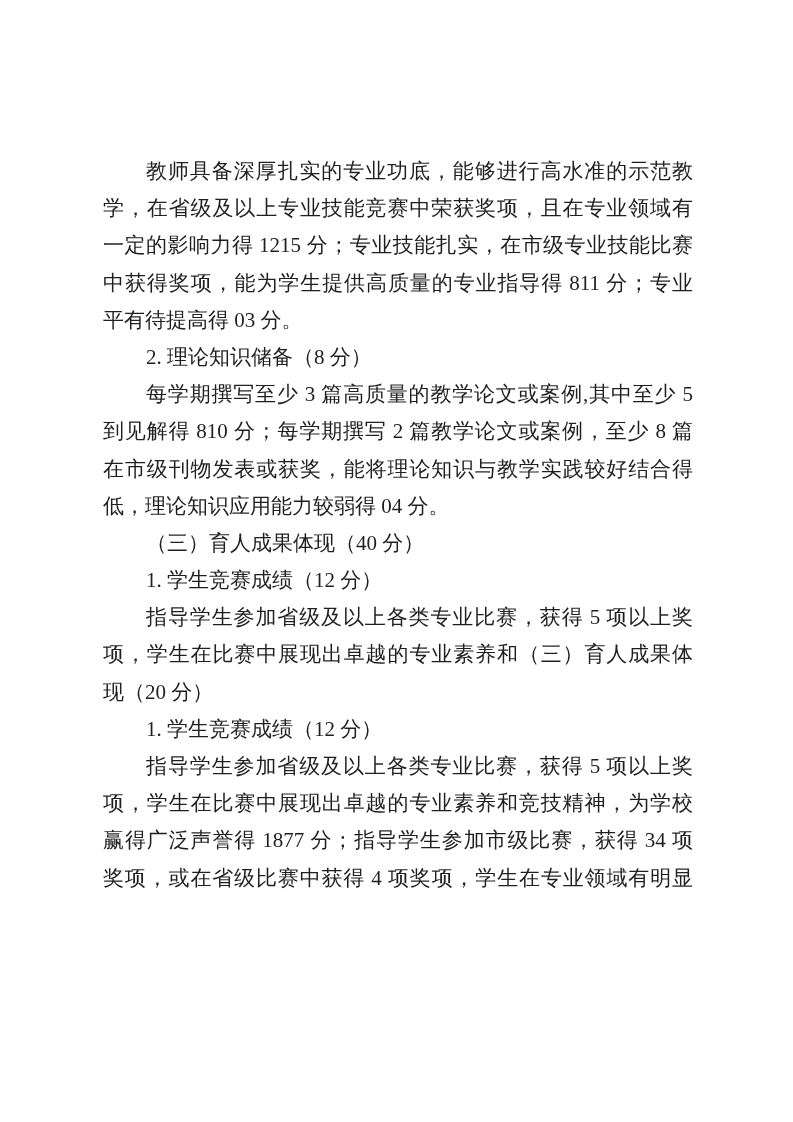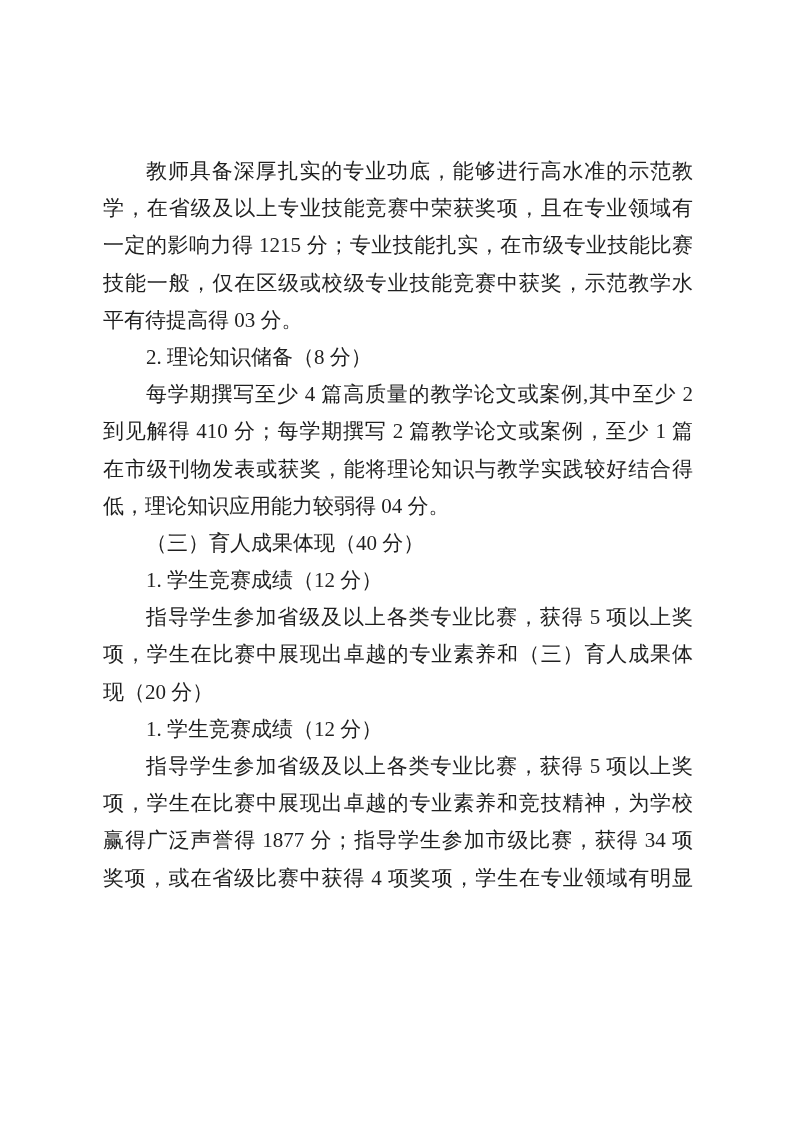--- a/index.html
+++ b/index.html
@@ -42,25 +42,25 @@
   }
 </style>
 </head>
 <body>
 
 <div class="page">
   <div class="text-block" style="color: rgb(31, 31, 31);">
       <div class="line indent fill">教师具备深厚扎实的专业功底，能够进行高水准的示范教</div>
       <div class="line fill">学，在省级及以上专业技能竞赛中荣获奖项，且在专业领域有</div>
       <div class="line fill">一定的影响力得 1215 分；专业技能扎实，在市级专业技能比赛</div>
-      <div class="line fill">技能一般，仅在区级或校级专业技能竞赛中获奖，示范教学水</div>
+      <div class="line fill">中获得奖项，能为学生提供高质量的专业指导得 811 分；专业</div>
       <div class="line">平有待提高得 03 分。</div>
       <div class="line indent">2. 理论知识储备（8 分）</div>
-      <div class="line indent fill">每学期撰写至少 4 篇高质量的教学论文或案例,其中至少 2</div>
-      <div class="line fill">到见解得 410 分；每学期撰写 2 篇教学论文或案例，至少 1 篇</div>
+      <div class="line indent fill">每学期撰写至少 3 篇高质量的教学论文或案例,其中至少 5</div>
+      <div class="line fill">到见解得 810 分；每学期撰写 2 篇教学论文或案例，至少 8 篇</div>
       <div class="line fill">在市级刊物发表或获奖，能将理论知识与教学实践较好结合得</div>
       <div class="line">低，理论知识应用能力较弱得 04 分。</div>
       <div class="line indent">（三）育人成果体现（40 分）</div>
       <div class="line indent">1. 学生竞赛成绩（12 分）</div>
       <div class="line indent fill">指导学生参加省级及以上各类专业比赛，获得 5 项以上奖</div>
       <div class="line fill">项，学生在比赛中展现出卓越的专业素养和（三）育人成果体</div>
       <div class="line">现（20 分）</div>
       <div class="line indent">1. 学生竞赛成绩（12 分）</div>
       <div class="line indent fill">指导学生参加省级及以上各类专业比赛，获得 5 项以上奖</div>
       <div class="line fill">项，学生在比赛中展现出卓越的专业素养和竞技精神，为学校</div>

